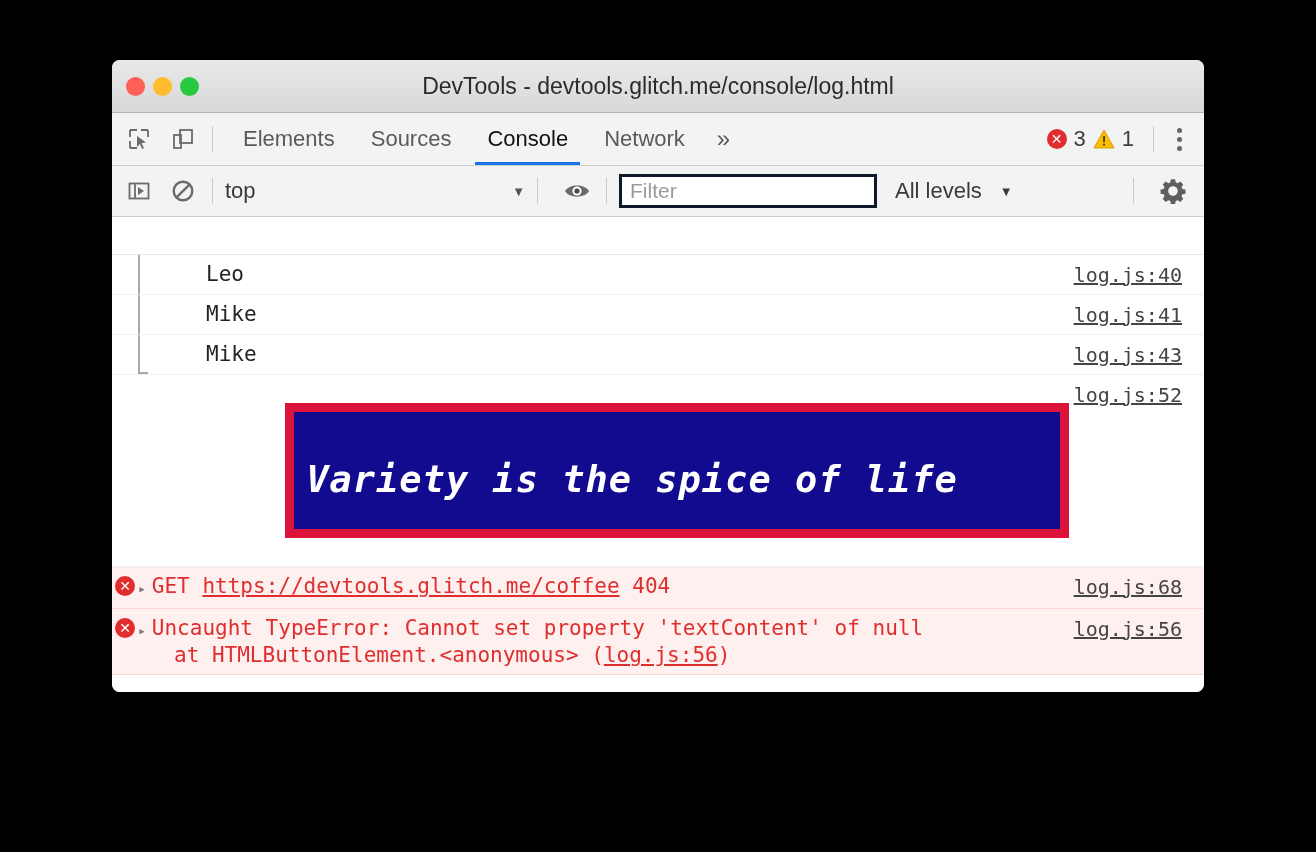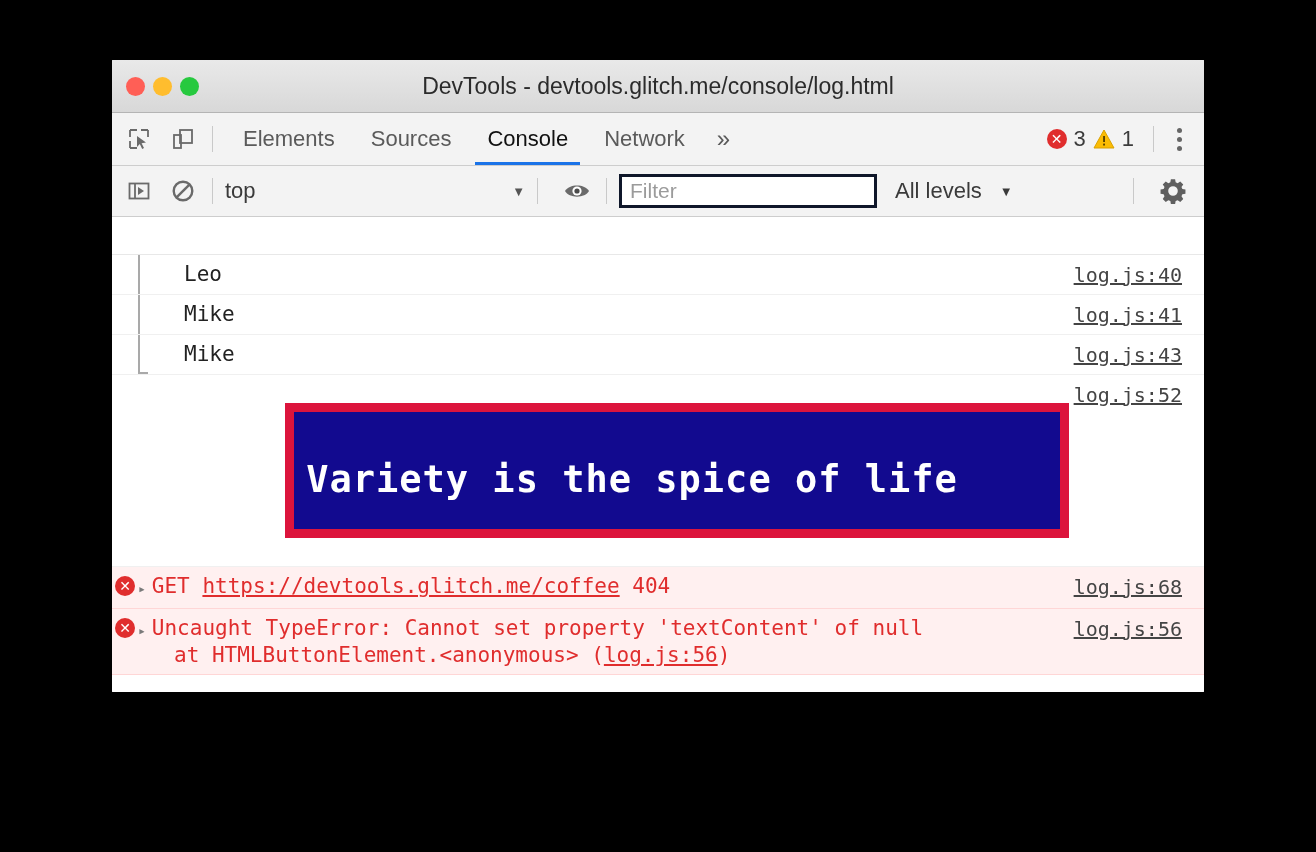--- a/index.html
+++ b/index.html
@@ -12,21 +12,21 @@
     font-family: "Liberation Sans", sans-serif;
   }
 
   #window {
     position: absolute;
     left: 112px;
     top: 60px;
     width: 1092px;
     height: 632px;
     background: #ffffff;
-    border-radius: 1px;
+    border-radius: 8px;
     overflow: hidden;
     box-shadow: 0 6px 20px rgba(0,0,0,0.35);
   }
 
   
   .titlebar {
     height: 52px;
     background: linear-gradient(to bottom, #e9e9e9 0%, #d8d8d8 100%);
     border-bottom: 1px solid #b4b4b4;
     display: flex;
@@ -224,21 +224,21 @@
     flex: none;
     font-size: 20px;
     color: #444;
     text-decoration: underline;
     padding: 8px 22px 7px 0;
     cursor: pointer;
     font-family: "DejaVu Sans Mono", monospace;
   }
 
   
-  .grouprow .msg { padding-left: 46px; }
+  .grouprow .msg { padding-left: 68px; }
   .groupbar {
     position: absolute;
     left: 26px;
     top: 0;
     bottom: 0;
     width: 2px;
     background: #a9a9a9;
   }
   .groupbar.last::after {
     content: "";
@@ -290,20 +290,21 @@
     display: inline-block;
     background: #120a8f;
     border: 9px solid #dc143c;
     padding: 8px 12px;
     box-sizing: border-box;
     width: 784px;
   }
   .styled-text {
     color: #ffffff;
     font-family: "DejaVu Sans Mono", monospace;
+    font-style: italic;
     font-weight: bold;
     font-size: 37px;
     letter-spacing: 1px;
     white-space: pre;
   }
 </style>
 </head>
 <body>
 
 <div id="window">

